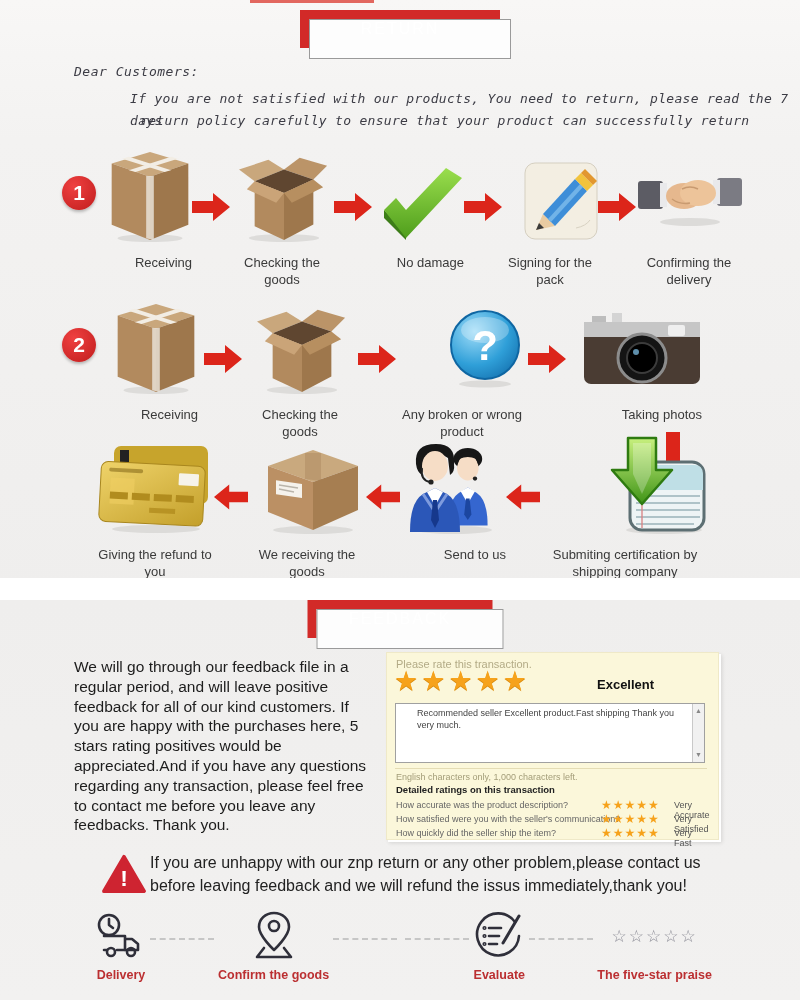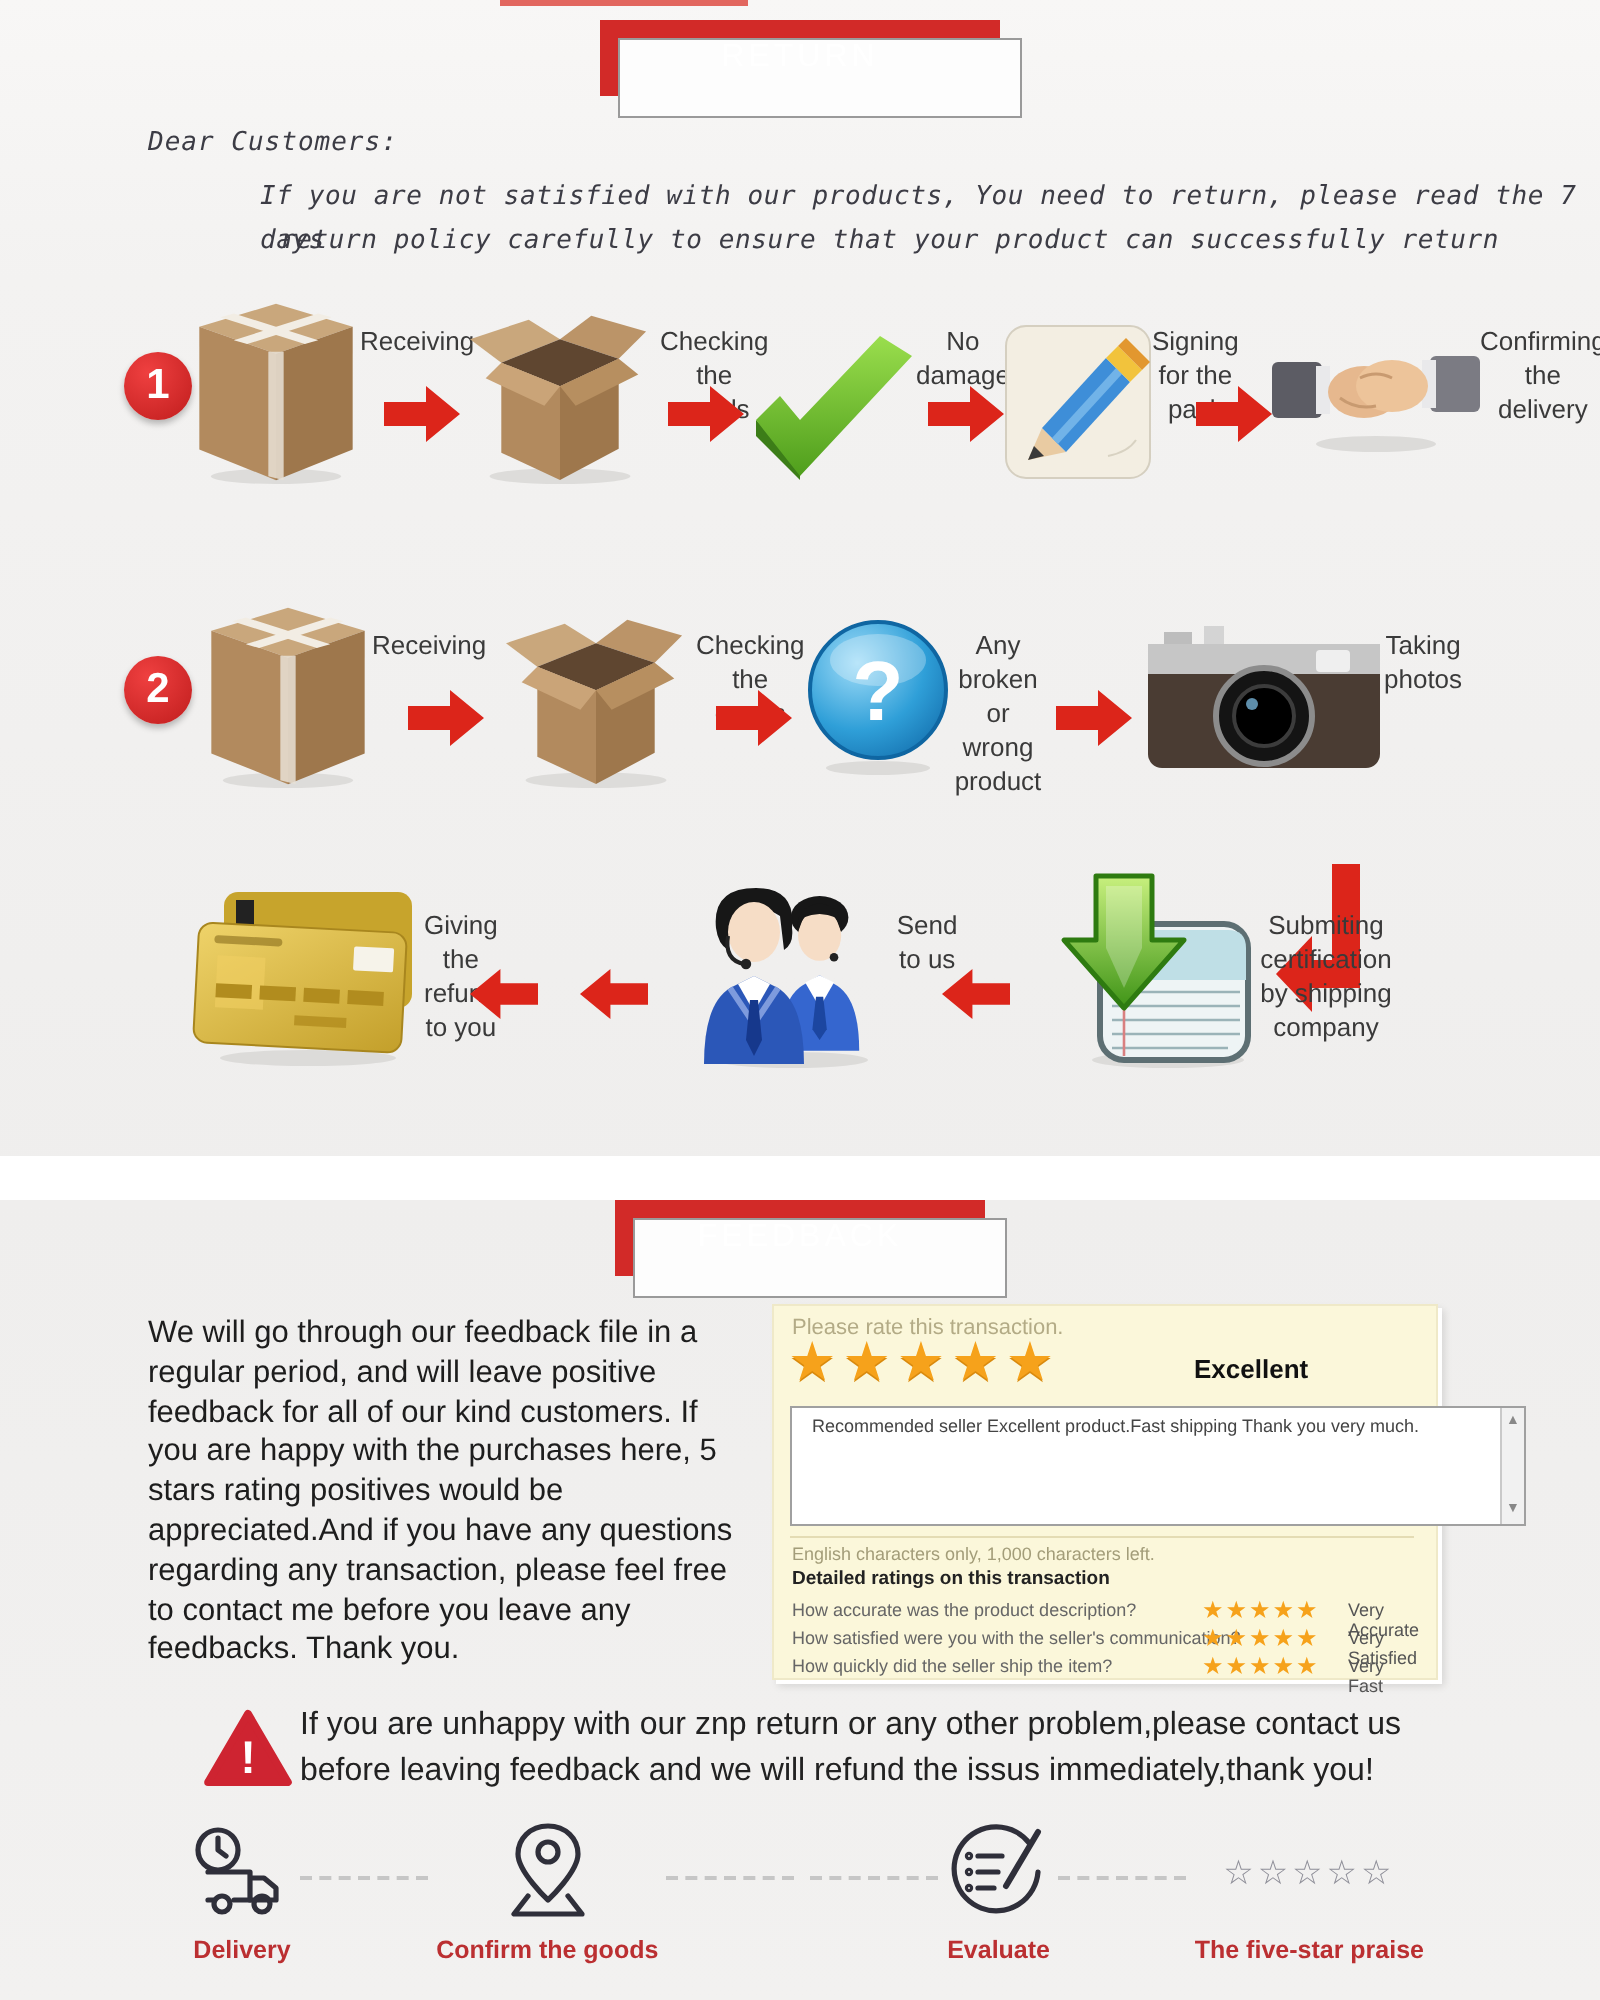--- a/index.html
+++ b/index.html
@@ -16,35 +16,35 @@
             background:#fdfdfd; border:1px solid #9a9a9a; z-index:-1; }
 
   .handwrite { font-family:"DejaVu Sans Mono", monospace; font-style:italic; color:#3c3c45; }
   .greeting { font-size:13px; letter-spacing:.5px; }
   .intro { font-size:13px; letter-spacing:.3px; line-height:22px; }
 
   .flow-row { position:absolute; display:flex; justify-content:space-between; align-items:flex-start; }
   .badge { width:34px; height:34px; border-radius:50%; background:radial-gradient(circle at 35% 30%, #ef4040, #c01d1d);
            color:#fff; font-weight:bold; font-size:21px; display:flex; align-items:center; justify-content:center;
            box-shadow:0 2px 3px rgba(0,0,0,.25); flex:0 0 auto; }
-  .step { display:flex; flex-direction:row; align-items:flex-start; flex:0 0 auto; }
+  .step { display:flex; flex-direction:column; align-items:flex-end; flex:0 0 auto; }
   .iconbox { height:92px; display:flex; align-items:flex-end; justify-content:center; }
   .step-label { font-size:13px; color:#3a3a3a; text-align:center; line-height:17px; margin-top:12px; }
   .flow-arrow { flex:0 0 auto; }
 
   
   .fb-widget { position:absolute; left:386px; top:652px; width:333px; height:188px;
                background:#fbf7da; border:1px solid #efe9c8; box-shadow:2px 2px 0 #fff, 3px 3px 4px rgba(0,0,0,.12);
                font-size:9px; color:#555; }
   .fb-prompt { position:absolute; left:9px; top:5px; color:#b3ab86; font-size:11px; }
   .fb-stars-big { position:absolute; left:7px; top:12px; font-size:27px; letter-spacing:3px; color:#f6a21b;
                   text-shadow:0 1px 0 #d98a0e; }
   .fb-excellent { position:absolute; left:210px; top:24px; font-weight:bold; font-size:13px; color:#111; }
-  .fb-textarea { position:absolute; left:8px; top:50px; width:368px; height:60px; background:#fff;
-                 border:1px solid #a0a0a0; padding:3px 16px 3px 10px; color:#444; line-height:12px; }
+  .fb-textarea { position:absolute; left:8px; top:50px; width:310px; height:60px; background:#fff;
+                 border:1px solid #a0a0a0; padding:3px 16px 3px 21px; color:#444; line-height:12px; }
   .fb-scroll { position:absolute; right:0; top:0; bottom:0; width:12px; background:#f1f1f1; border-left:1px solid #c9c9c9;
                display:flex; flex-direction:column; justify-content:space-between; align-items:center; font-size:7px; color:#888; padding:1px 0; }
   .fb-note { position:absolute; left:9px; top:119px; color:#a39d79; }
   .fb-divider { position:absolute; left:8px; top:115px; width:312px; border-top:1px solid #e4dcb4; }
   .fb-dtitle { position:absolute; left:9px; top:131px; font-weight:bold; color:#222; font-size:9.5px; }
   .fb-row { position:absolute; left:9px; width:315px; height:14px; }
   .fb-q { position:absolute; left:0; top:2px; color:#666; }
   .fb-row-stars { position:absolute; left:205px; top:0; font-size:12px; letter-spacing:1px; color:#f6a21b; }
   .fb-row-label { position:absolute; left:278px; top:2px; color:#555; }
 
@@ -297,20 +297,35 @@
         </g>
       </svg>
         </div>
       <div class="step-label">Giving the refund to you</div>
     </div>
 
     <svg class="flow-arrow" style="margin-top:40px;" width="34" height="30" viewBox="0 0 38 30">
         <polygon points="38,9 17,9 17,1 0,15 17,29 17,21 38,21" fill="#dc251a"></polygon>
       </svg>
 
+    <div class="step" style="width:118px;">
+      <div class="iconbox">
+          <svg width="106" height="90" viewBox="0 0 106 90">
+        <ellipse cx="53" cy="86" rx="40" ry="4" fill="#dcdbd9"></ellipse>
+        <polygon points="8,22 53,6 98,22 53,38" fill="#c9a97e"></polygon>
+        <polygon points="45,9 61,9 61,37 45,35" fill="#b5936a" opacity=".7"></polygon>
+        <polygon points="8,22 53,38 53,86 8,68" fill="#bb9064"></polygon>
+        <polygon points="53,38 98,22 98,66 53,86" fill="#a67e51"></polygon>
+        <rect x="16" y="34" width="26" height="14" fill="#f5f2ec" transform="skewY(8)"></rect>
+        <line x1="19" y1="41" x2="38" y2="44" stroke="#b9b4aa" stroke-width="1.5"></line>
+        <line x1="19" y1="45" x2="34" y2="48" stroke="#b9b4aa" stroke-width="1.5"></line>
+      </svg>
+        </div>
+      <div class="step-label">We receiving the goods</div>
+    </div>
 
     <svg class="flow-arrow" style="margin-top:40px;" width="34" height="30" viewBox="0 0 38 30">
         <polygon points="38,9 17,9 17,1 0,15 17,29 17,21 38,21" fill="#dc251a"></polygon>
       </svg>
 
     <div class="step" style="width:106px;">
       <div class="iconbox">
           <svg width="104" height="94" viewBox="0 0 104 94">
         <ellipse cx="52" cy="90" rx="38" ry="4" fill="#dcdbd9"></ellipse>
         <g transform="translate(46,8) scale(0.9)">

